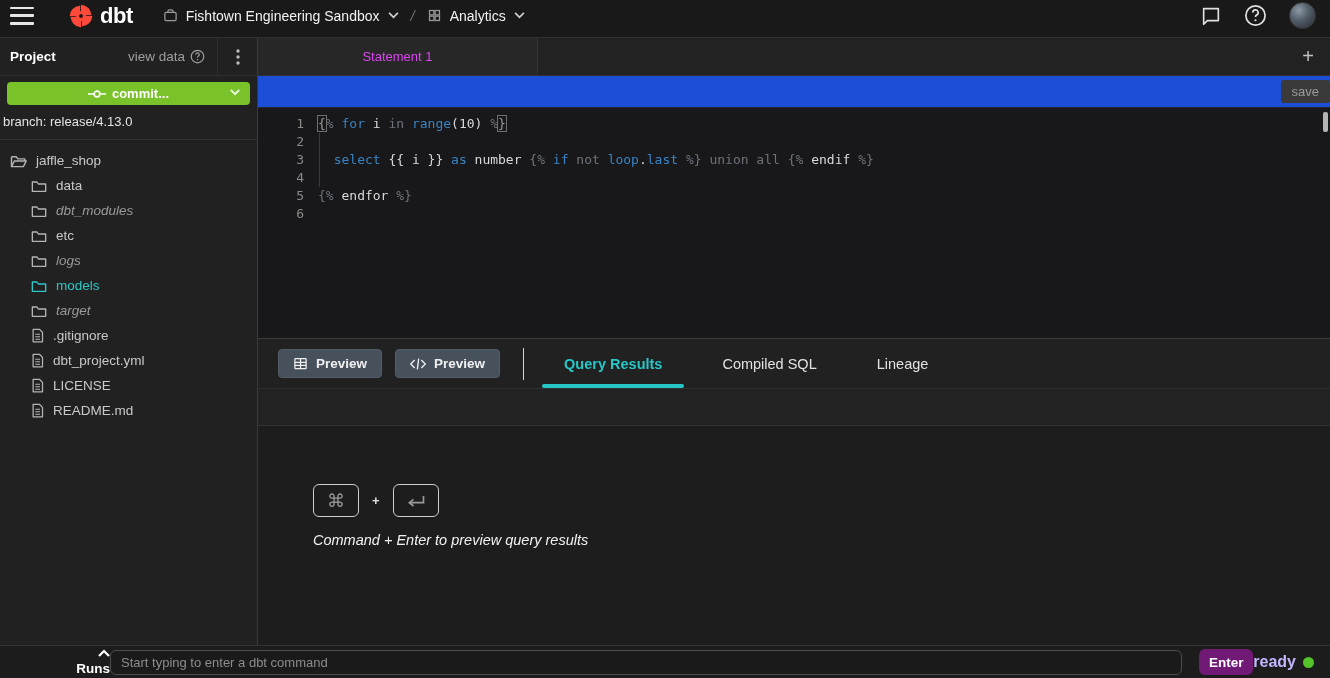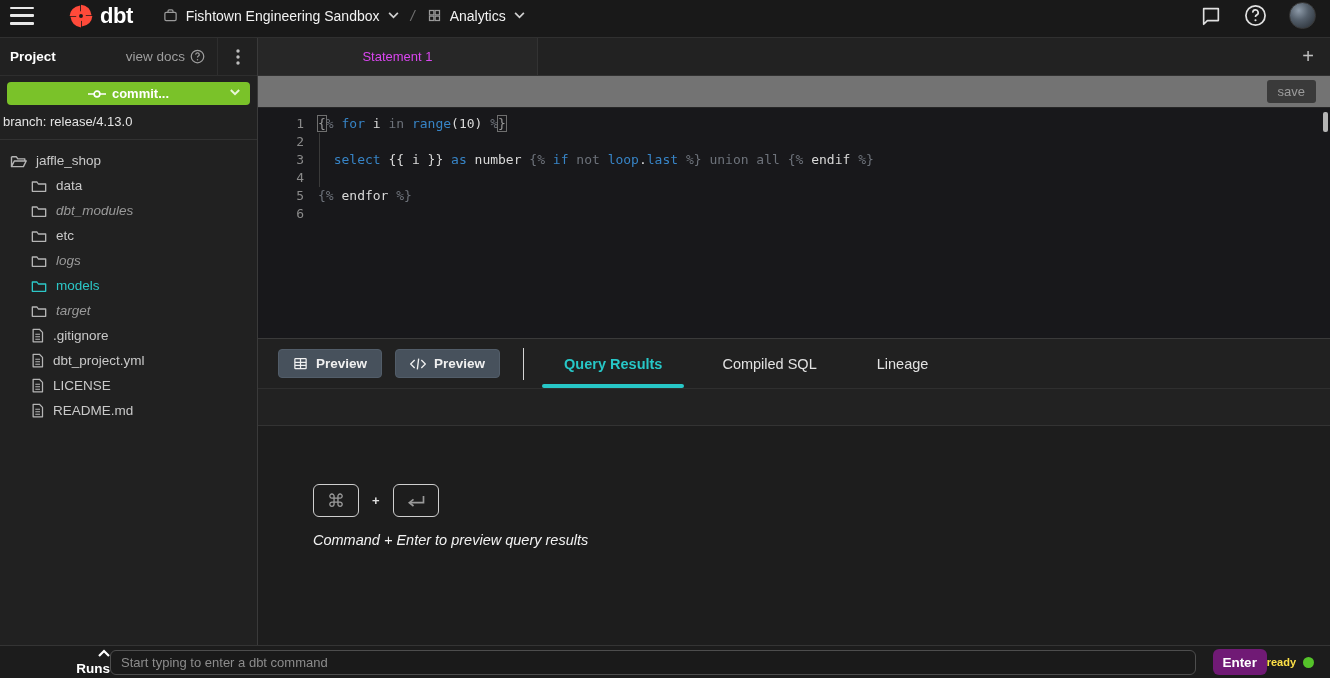--- a/index.html
+++ b/index.html
@@ -55,22 +55,22 @@
   .tree-row svg { stroke:#b5b5b5; flex:0 0 auto; }
 
   
   .tabstrip { height:38px; background:#222; border-bottom:1px solid #313131;
     display:flex; align-items:stretch; }
   .tab { width:280px; background:#272727; border-right:1px solid #333;
     display:flex; align-items:center; justify-content:center; font-size:13px;
     color:#d946ef; cursor:pointer; }
   .tab-plus { margin-left:auto; width:44px; display:flex; align-items:center;
     justify-content:center; color:#c0c0c0; font-size:20px; font-weight:300; cursor:pointer; }
-  .saverow { height:32px; background:#737373; display:flex; align-items:center;
-    justify-content:flex-end; padding-right:14px; border-bottom:1px solid #262626; }
+  .saverow { height:32px; background:#1d4ed8; display:flex; align-items:center;
+    justify-content:flex-end; padding-right:0; border-bottom:1px solid #262626; }
   .save-btn { background:#3a3a3a; color:#9b9b9b; border:none; border-radius:3px;
     font-size:13px; padding:4px 11px; cursor:pointer; }
 
   
   .editor { height:230px; background:#18181b; position:relative;
     font-family:"DejaVu Sans Mono", monospace; font-size:13px; padding-top:7px; }
   .code-line { display:flex; height:18px; line-height:18px; }
   .ln { width:46px; text-align:right; color:#8a8a8a; flex:0 0 auto; user-select:none; }
   .code { margin-left:14px; white-space:pre; color:#d9d9d9; }
   .code .k { color:#3784c6; }
@@ -112,21 +112,21 @@
   .runs { display:flex; align-items:flex-end; gap:4px; cursor:pointer; width:102px;flex-direction:column; }
   .runs-label { font-size:13.5px; font-weight:bold; color:#fff; }
   .cmd-input { flex:1; height:25px; background:#1a1a1a; border:1px solid #4d4d4d;
     border-radius:6px; color:#d8d8d8; font-size:13px; padding:0 10px;
     font-family:"Liberation Sans", sans-serif; }
   .cmd-input::placeholder { color:#8c8c8c; }
   .enter-btn { margin-left:17px; width:54px; height:26px; background:#701a75;
     border:none; border-radius:6px; color:#fff; font-weight:bold; font-size:13.5px;
     cursor:pointer; }
   .ready { margin-left:auto; display:flex; align-items:center; gap:7px; }
-  .ready-label { color:#fde047; font-weight:bold; font-size:11px; }
+  .ready-label { color:#c4b5fd; font-weight:bold; font-size:16px; }
   .ready-dot { width:11px; height:11px; border-radius:50%; background:#55c32a; }
 </style>
 </head>
 <body>
 
 <div class="topbar">
   <div class="hamburger">
     <span></span>
       <span></span>
       <span></span>
@@ -179,21 +179,21 @@
     <div class="avatar"></div>
   </div>
 </div>
 
 <div class="main">
 
   <div class="sidebar">
     <div class="side-head">
       <span class="side-title">Project</span>
       <div class="viewdocs">
-        <span>view docs</span>
+        <span>view data</span>
         <svg width="15" height="15" viewBox="0 0 24 24" fill="none" stroke="#9e9e9e" stroke-width="2">
           <circle cx="12" cy="12" r="10"></circle>
           <path d="M9.2 9 a2.8 2.8 0 1 1 3.8 2.6 c-.8.35-1 .9-1 1.9"></path>
           <circle cx="12" cy="17" r="1.2" fill="#9e9e9e" stroke="none"></circle>
         </svg>
       </div>
       <div class="kebab">
         <svg width="4" height="16" viewBox="0 0 4 16" fill="#bdbdbd">
           <circle cx="2" cy="2" r="1.7"></circle>
             <circle cx="2" cy="8" r="1.7"></circle>

